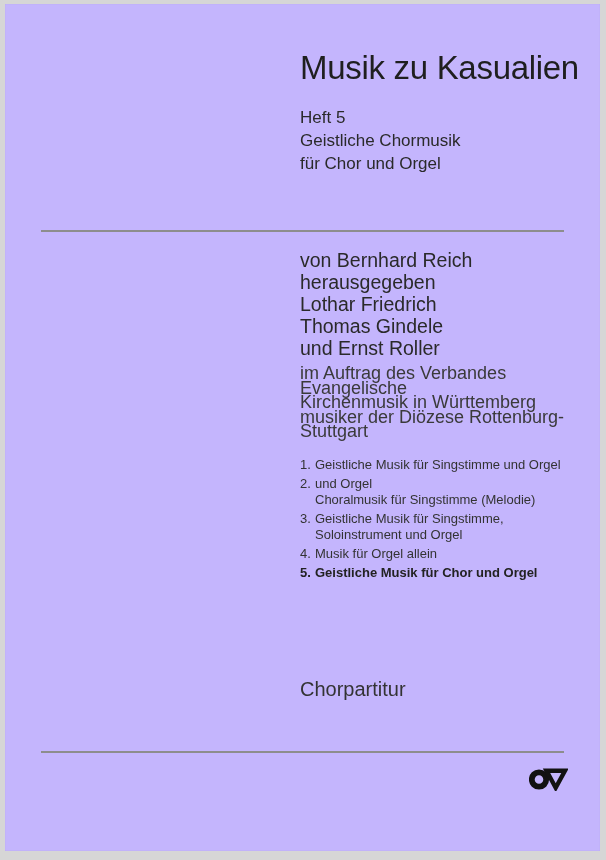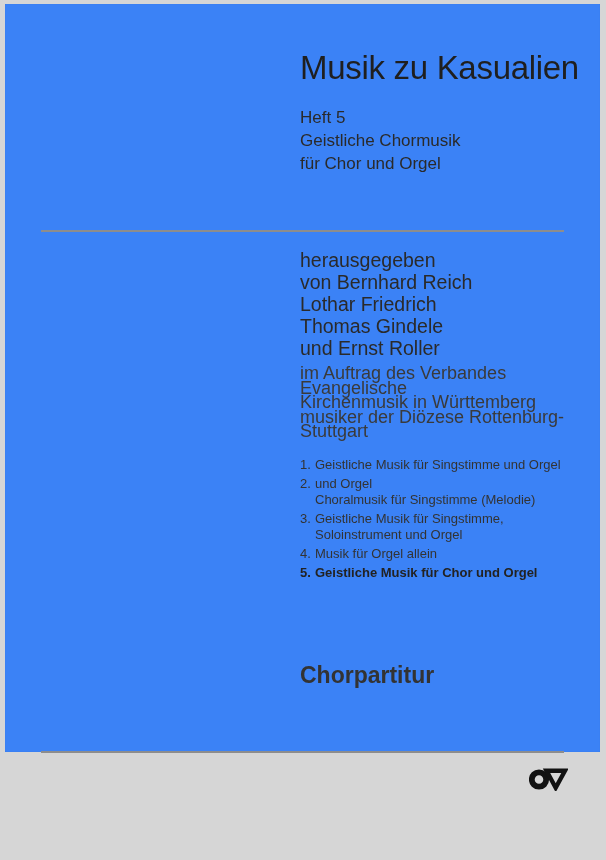--- a/index.html
+++ b/index.html
@@ -12,22 +12,22 @@
     background: #d6d6d6;
     font-family: "Liberation Sans", "DejaVu Sans", sans-serif;
     position: relative;
     overflow: hidden;
   }
   .page {
     position: absolute;
     left: 5px;
     top: 4px;
     width: 595px;
-    height: 748px;
-    background: #3b82f6;
+    height: 847px;
+    background: #c4b5fd;
     box-shadow: inset 0 0 1px rgba(0,0,0,0.15);
   }
   .abs { position: absolute; }
 
   .title {
     left: 295px;
     top: 44px;
     font-size: 33px;
     line-height: 40px;
     color: #1f1f1f;
@@ -79,24 +79,23 @@
   .series .item:first-child { margin-top: 0; }
   .series .num {
     width: 15px;
     flex: 0 0 15px;
   }
   .series .txt span { display: block; }
   .series .item.bold { font-weight: bold; color: #222222; }
 
   .edition {
     left: 295px;
-    top: 658px;
-    font-size: 23px;
+    top: 674px;
+    font-size: 20px;
     color: #333333;
-    font-weight: bold;
   }
   .footer-text {
     left: 295px;
     top: 765px;
     font-size: 20.5px;
     color: #2a2a2a;
     white-space: nowrap;
   }
   .footer-text .catalog { margin-left: 11px; }
 
@@ -117,22 +116,22 @@
 
   <div class="abs subtitle">
     <div>Heft 5</div>
     <div>Geistliche Chormusik</div>
     <div>für Chor und Orgel</div>
   </div>
 
   <div class="abs rule rule-top"></div>
 
   <div class="abs editors">
+    <div>von Bernhard Reich</div>
     <div>herausgegeben</div>
-    <div>von Bernhard Reich</div>
     <div>Lothar Friedrich</div>
     <div>Thomas Gindele</div>
     <div>und Ernst Roller</div>
   </div>
 
   <div class="abs commission">
     <div>im Auftrag des Verbandes Evangelische</div>
     <div>Kirchenmusik in Württemberg</div>
     <div>musiker der Diözese Rottenburg-Stuttgart</div>
   </div>

